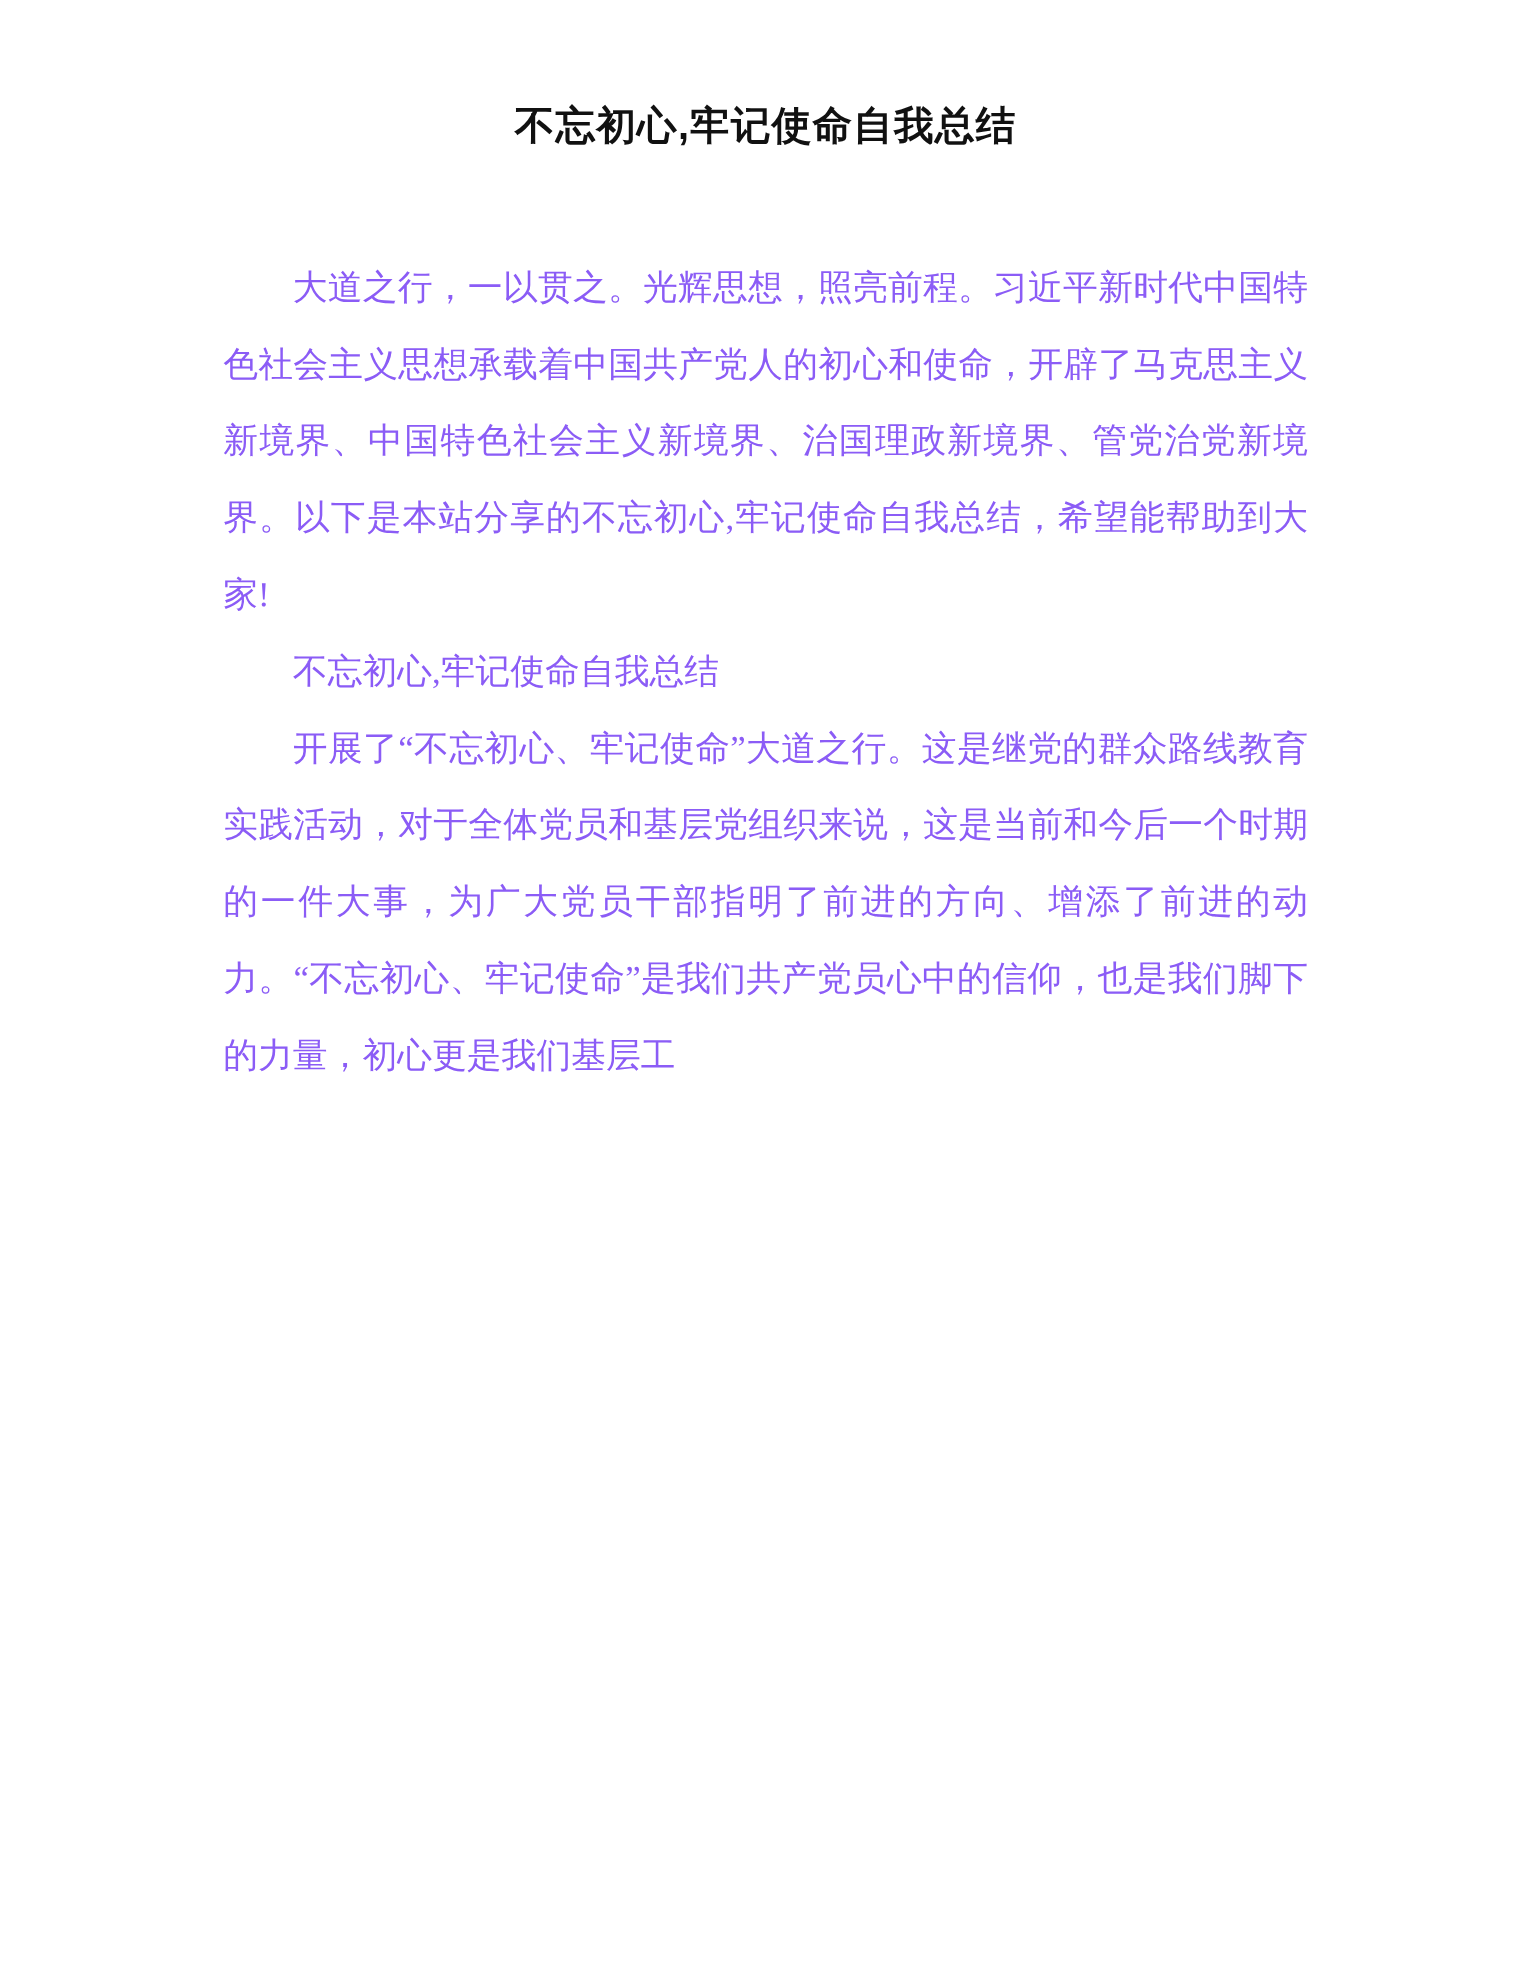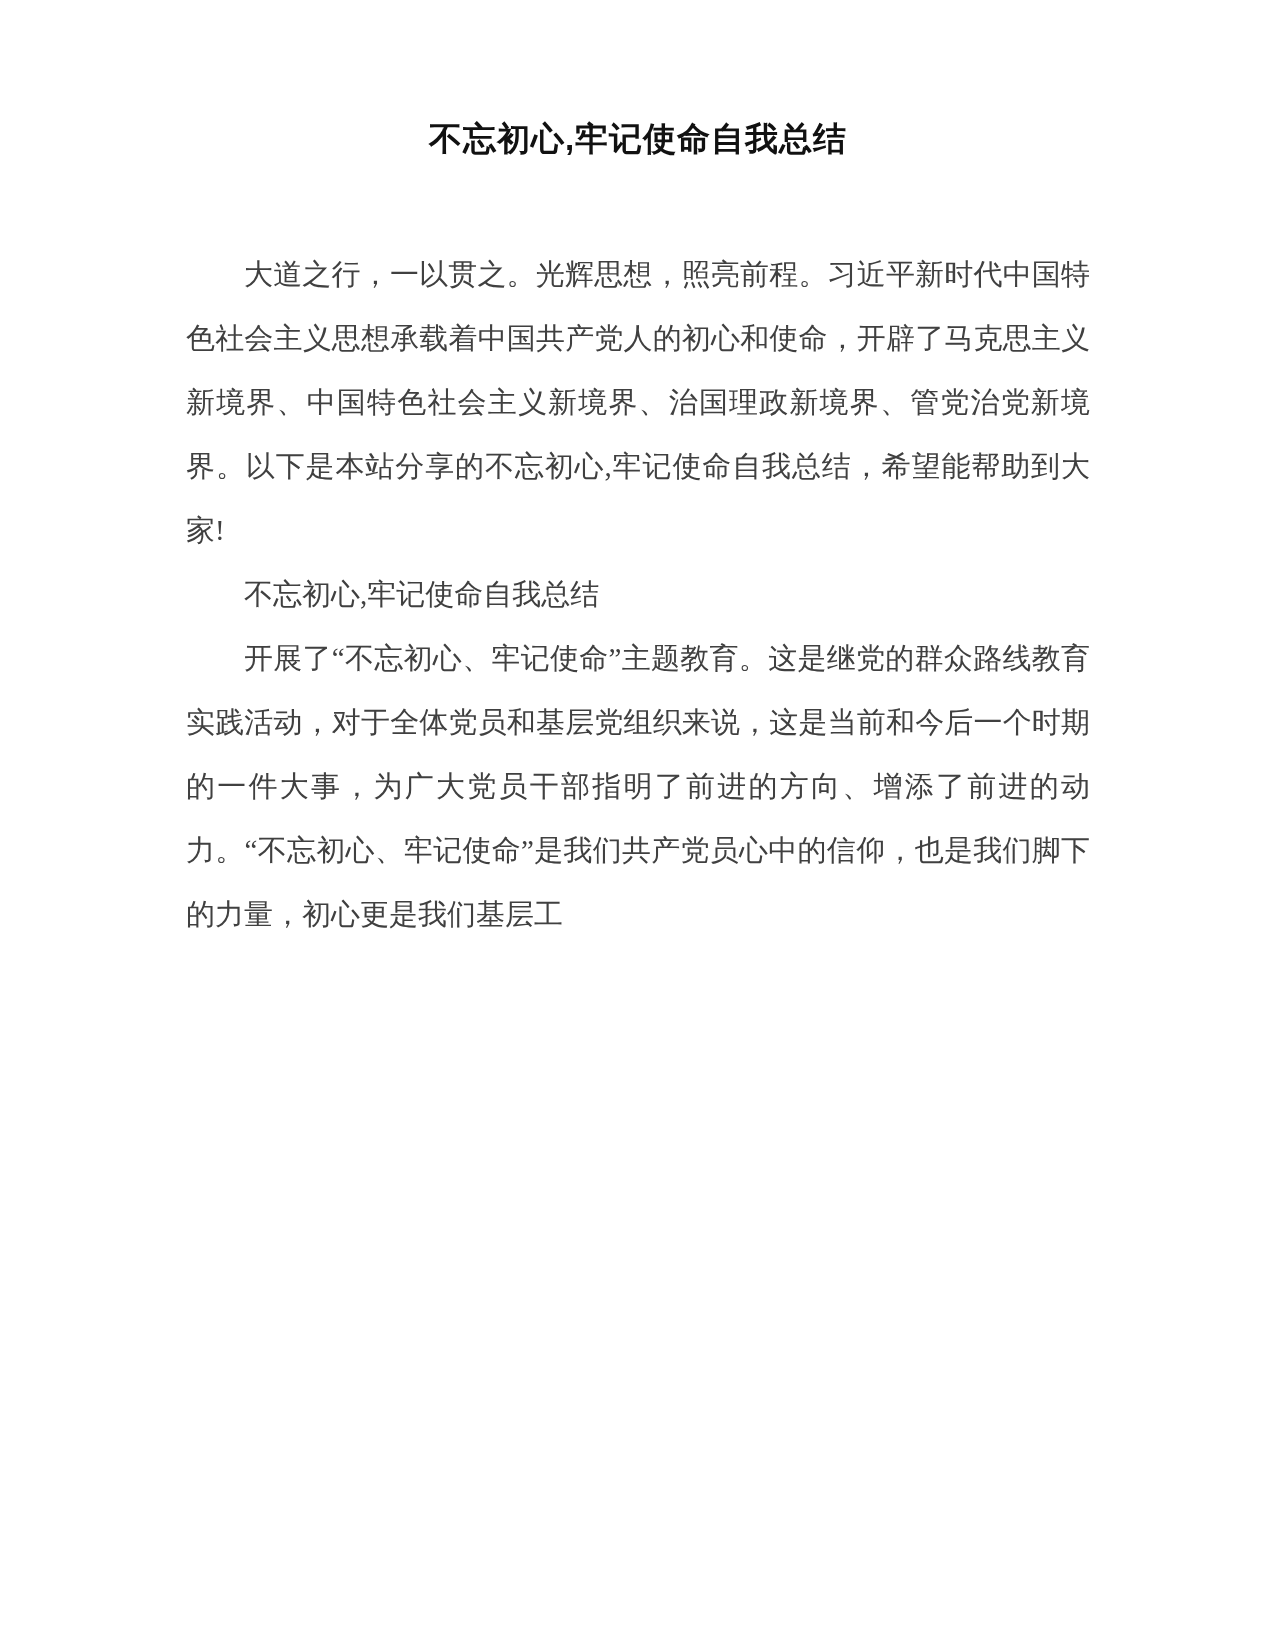--- a/index.html
+++ b/index.html
@@ -7,51 +7,51 @@
     padding: 0;
     background: #ffffff;
   }
   .page {
     position: relative;
     width: 1275px;
     height: 1544px;
     margin: 0 auto;
     background: #ffffff;
     box-sizing: border-box;
-    padding: 116px 185px 0 186px;
+    padding: 82px 185px 0 186px;
     overflow: hidden;
   }
   .doc-title {
     margin: 0;
     text-align: center;
     font-family: "Liberation Sans", "DejaVu Sans", sans-serif;
     font-size: 33px;
     font-weight: 600;
     letter-spacing: 1px;
     color: #111111;
     line-height: 46px;
   }
   .doc-body {
     margin-top: 80px;
   }
   .doc-body p {
     margin: 0;
     font-family: "Liberation Serif", "DejaVu Serif", serif;
     font-size: 29px;
     line-height: 64px;
-    color: #404040;
+    color: #8b5cf6;
     text-align: justify;
     text-justify: inter-character;
     text-indent: 2em;
     font-weight: 300;
   }
 </style>
 </head>
 <body>
 
 <div class="page">
   <h1 class="doc-title">不忘初心,牢记使命自我总结</h1>
   <div class="doc-body">
     <p>大道之行，一以贯之。光辉思想，照亮前程。习近平新时代中国特色社会主义思想承载着中国共产党人的初心和使命，开辟了马克思主义新境界、中国特色社会主义新境界、治国理政新境界、管党治党新境界。以下是本站分享的不忘初心,牢记使命自我总结，希望能帮助到大家!</p>
     <p>不忘初心,牢记使命自我总结</p>
-    <p>开展了“不忘初心、牢记使命”主题教育。这是继党的群众路线教育实践活动，对于全体党员和基层党组织来说，这是当前和今后一个时期的一件大事，为广大党员干部指明了前进的方向、增添了前进的动力。“不忘初心、牢记使命”是我们共产党员心中的信仰，也是我们脚下的力量，初心更是我们基层工</p>
+    <p>开展了“不忘初心、牢记使命”大道之行。这是继党的群众路线教育实践活动，对于全体党员和基层党组织来说，这是当前和今后一个时期的一件大事，为广大党员干部指明了前进的方向、增添了前进的动力。“不忘初心、牢记使命”是我们共产党员心中的信仰，也是我们脚下的力量，初心更是我们基层工</p>
   </div>
 </div>
 
 </body></html>

